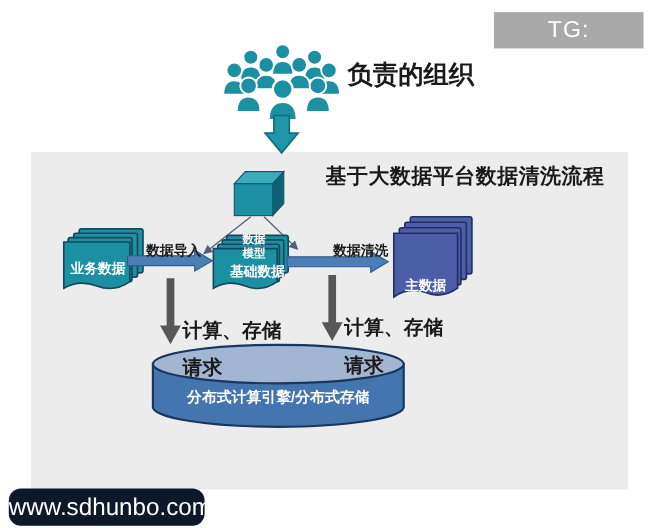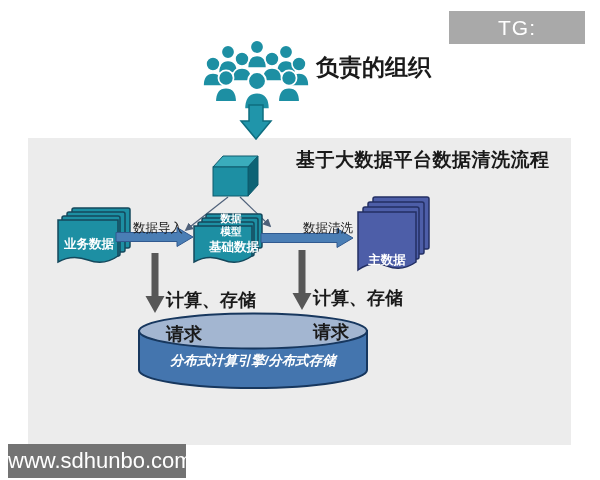--- a/index.html
+++ b/index.html
@@ -13,32 +13,33 @@
   }
   .layer-svg{position:absolute;left:0;top:0;width:600px;height:480px;}
   .txt{position:absolute;color:#1a1a1a;white-space:nowrap;}
   .tg-badge{
     position:absolute;left:449px;top:11px;width:136px;height:33px;
     background:#a9a9a9;color:#ffffff;font-size:21px;line-height:33px;
     text-align:center;letter-spacing:1px;
   }
   .site-badge{
     position:absolute;left:8px;top:444px;width:178px;height:34px;
-    background:#737373;color:#ffffff;font-size:22px;line-height:34px;
+    background:#0f172a;color:#ffffff;font-size:22px;line-height:34px;
     text-align:left;
+    border-radius:11px;
   }
   .org-label{left:316px;top:52px;font-size:23px;font-weight:600;}
   .diagram-title{left:296px;top:147px;font-size:19px;font-weight:700;letter-spacing:0.5px;}
   .node-label{color:#ffffff;font-weight:600;text-align:center;}
   .cube-label{left:209px;top:168px;width:44px;font-size:10.5px;line-height:12.5px;margin-top:44px;}
   .business-label{left:56px;top:236px;width:66px;font-size:12.5px;font-family:Liberation Serif, serif;}
   .base-label{left:203px;top:239px;width:62px;font-size:12.5px;}
   .master-label{left:356px;top:252px;width:62px;font-size:12.5px;}
-  .storage-label{left:140px;top:352px;width:226px;font-size:13.5px;font-weight:700;font-style:italic;}
-  .edge-label{font-size:12.5px;font-weight:400;}
+  .storage-label{left:140px;top:352px;width:226px;font-size:13.5px;font-weight:700;}
+  .edge-label{font-size:12.5px;font-weight:700;}
   .import-label{left:133px;top:220px;}
   .clean-label{left:303px;top:220px;}
   .req-label{font-size:18px;font-weight:700;line-height:17px;white-space:pre-line;}
   .req-left{left:166px;top:275px;}
   .req-right{left:313px;top:273px;}
 </style>
 </head>
 <body>
 
 <div class="stage">

